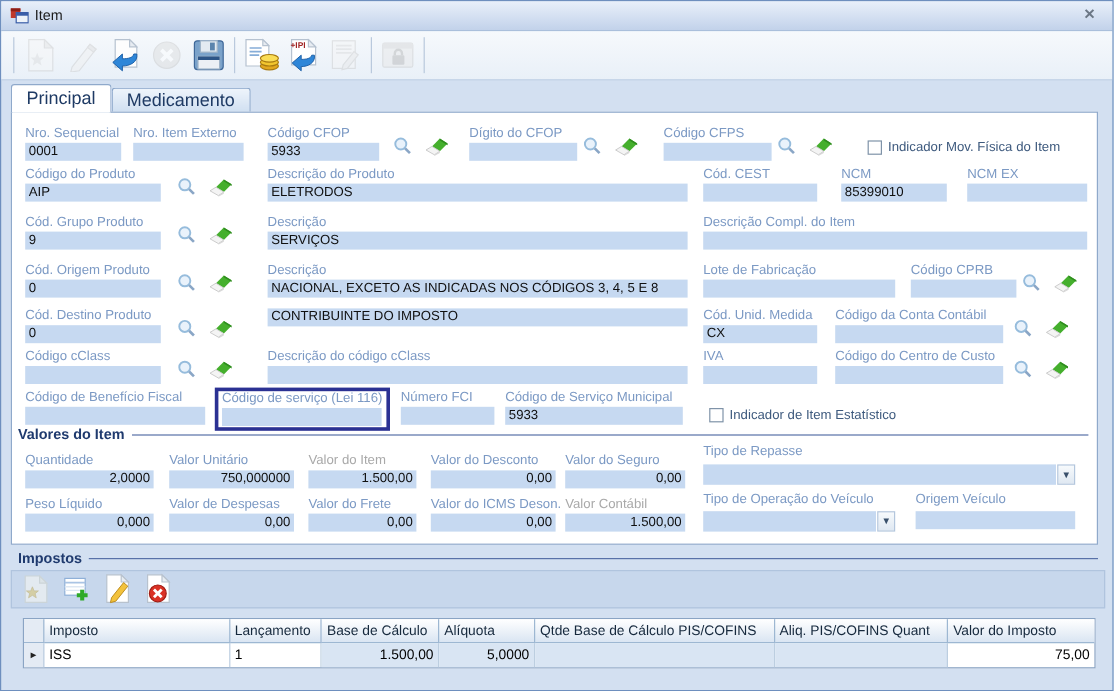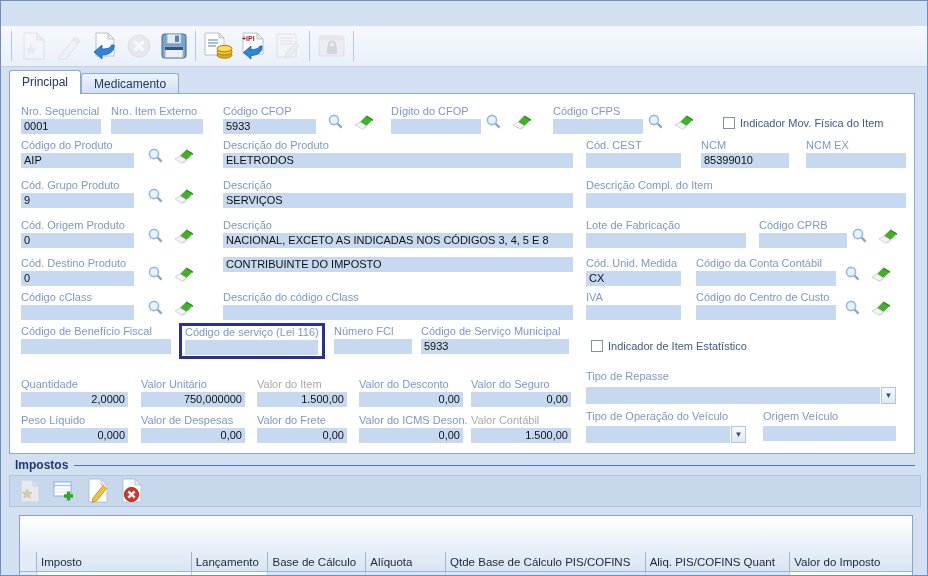--- a/index.html
+++ b/index.html
@@ -10,21 +10,21 @@
   .titlebar .t-text{font-size:12px;color:#1b1b1b;}
   .close-x{position:absolute;right:10px;top:3px;width:18px;height:16px;text-align:center;font-size:12px;font-weight:bold;color:#6b7785;cursor:default;line-height:16px;}
   
   .toolbar{position:absolute;left:0;top:25px;width:100%;height:41px;background:linear-gradient(#f6f9fc,#e9f0f8);border-bottom:1px solid #c4d3e6;display:flex;align-items:center;padding-left:6px;box-sizing:border-box;}
   .tb-btn{width:35px;height:35px;display:flex;align-items:center;justify-content:center;position:relative;}
   .tb-btn.disabled{filter:grayscale(1) opacity(.45);}
   .tb-sep{width:1px;height:30px;background:#b9c9dd;margin:0 4px;}
   .ipi-txt{position:absolute;top:6px;left:7px;font-style:normal;font-size:7px;font-weight:bold;color:#a02525;letter-spacing:0;}
   
   .tabstrip{position:absolute;left:8px;top:72px;display:flex;align-items:flex-end;height:21px;}
-  .tab{font-size:12px;color:#1e3a64;padding:3px 12px 3px 12px;border:1px solid #8fa9cb;border-bottom:none;border-radius:3px 3px 0 0;background:linear-gradient(#eef4fb,#cfdff1);height:14px;line-height:14px;}
+  .tab{font-size:15px;color:#1e3a64;padding:3px 12px 3px 12px;border:1px solid #8fa9cb;border-bottom:none;border-radius:3px 3px 0 0;background:linear-gradient(#eef4fb,#cfdff1);height:14px;line-height:14px;}
   .tab.active{background:#ffffff;height:17px;line-height:17px;position:relative;z-index:3;}
   
   .panel{position:absolute;left:8px;top:92px;width:906px;height:361px;background:#ffffff;border:1px solid #8fa9cb;box-sizing:border-box;z-index:1;}
   .fld{position:absolute;z-index:2;}
   .fld label{display:block;font-size:11px;color:#7b99c4;white-space:nowrap;margin-bottom:1px;height:13px;}
   .fld.dim label{color:#a9a9a9;}
   .inp{background:#c6d9f1;height:15px;font-size:11px;color:#101010;padding:0 3px;line-height:15px;overflow:hidden;white-space:nowrap;box-sizing:border-box;}
   .num{text-align:right;}
   .lkp{position:absolute;display:flex;gap:9px;align-items:center;z-index:2;}
   .chk{position:absolute;display:flex;align-items:center;gap:5px;z-index:2;}
@@ -37,30 +37,42 @@
   .sect b{font-size:12px;color:#1f3a6e;white-space:nowrap;margin-right:6px;}
   .sect .ln{height:1px;background:#5871a8;flex:1;}
   .focusbox{position:absolute;border:3px solid #2b3193;box-sizing:border-box;z-index:1;}
   
   .impbar{position:absolute;left:8px;top:474px;width:912px;height:32px;background:#c7d7ec;border:1px solid #b0c4de;box-sizing:border-box;display:flex;align-items:center;gap:7px;padding-left:6px;}
   .imp-btn{width:27px;height:27px;display:flex;align-items:center;justify-content:center;}
   .imp-btn.disabled{opacity:.55;filter:grayscale(.4);}
   .grid{position:absolute;left:18px;top:514px;width:894px;background:#fff;border:1px solid #8aa4c4;box-sizing:border-box;z-index:2;font-size:11.5px;}
   .g-row{display:flex;}
   .g-h{background:linear-gradient(#ffffff,#d8e4f2);}
-  .g-h .g-c{height:20px;line-height:21px;color:#16293d;border-right:1px solid #9db7d2;border-bottom:1px solid #9db7d2;padding:0 4px;box-sizing:border-box;white-space:nowrap;overflow:hidden;margin-top:36px;}
+  .g-h .g-c{height:20px;line-height:21px;color:#16293d;border-right:1px solid #9db7d2;border-bottom:1px solid #9db7d2;padding:0 4px;box-sizing:border-box;white-space:nowrap;overflow:hidden;}
   .g-d .g-c{height:20px;line-height:20px;color:#000;border-right:1px solid #bccee0;padding:0 4px;box-sizing:border-box;white-space:nowrap;overflow:hidden;}
   .g-c.sel{padding:0;text-align:center;background:#e4ebf4;color:#222;font-size:8px;}
   .g-c.blue{background:#d9e5f3;}
 </style>
 </head>
 <body>
 
 <div id="window">
 
+  <div class="titlebar">
+    <span class="app-ico">
+      <svg width="16" height="14" viewBox="0 0 16 14">
+          <rect x="1" y="1" width="8" height="8" fill="#c0392b"></rect>
+          <rect x="1" y="1" width="8" height="2.4" fill="#8c1f17"></rect>
+          <rect x="5.5" y="4.5" width="10" height="8.5" fill="#eef3f9" stroke="#3a5ea8" stroke-width="1"></rect>
+          <rect x="5.5" y="4.5" width="10" height="2.6" fill="#3a5ea8"></rect>
+        </svg>
+    </span>
+    <span class="t-text">Item</span>
+    <span class="close-x">✕</span>
+  </div>
 
   <div class="toolbar">
     <span class="tb-sep"></span>
     <span class="tb-btn disabled">
       <svg width="26" height="28" viewBox="0 0 26 28">
           <path d="M3 1 h13 l7 7 v19 h-20z" fill="#f4f6f8" stroke="#c2c9d2"></path>
           <path d="M16 1 l7 7 h-7z" fill="#dde2e8" stroke="#c2c9d2"></path>
           <polygon points="10,12 11.6,16 15.5,16 12.6,18.6 13.6,22.5 10,20.2 6.4,22.5 7.4,18.6 4.5,16 8.4,16" fill="#eadc9a"></polygon>
         </svg>
     </span>
@@ -393,20 +405,24 @@
   </div>
   <div class="fld" style="left:420px;top:324px">
     <label>Código de Serviço Municipal</label>
     <div class="inp" style="width:148px">5933</div>
   </div>
   <div class="chk" style="left:590px;top:339px">
     <span class="box"></span>
     <span class="cl">Indicador de Item Estatístico</span>
   </div>
 
+  <div class="sect" style="left:14px;top:354px;width:892px">
+    <b>Valores do Item</b>
+    <span class="ln"></span>
+  </div>
 
   <div class="fld" style="left:20px;top:377px">
     <label>Quantidade</label>
     <div class="inp num" style="width:107px">2,0000</div>
   </div>
   <div class="fld" style="left:140px;top:377px">
     <label>Valor Unitário</label>
     <div class="inp num" style="width:104px">750,000000</div>
   </div>
   <div class="fld dim" style="left:256px;top:377px">

